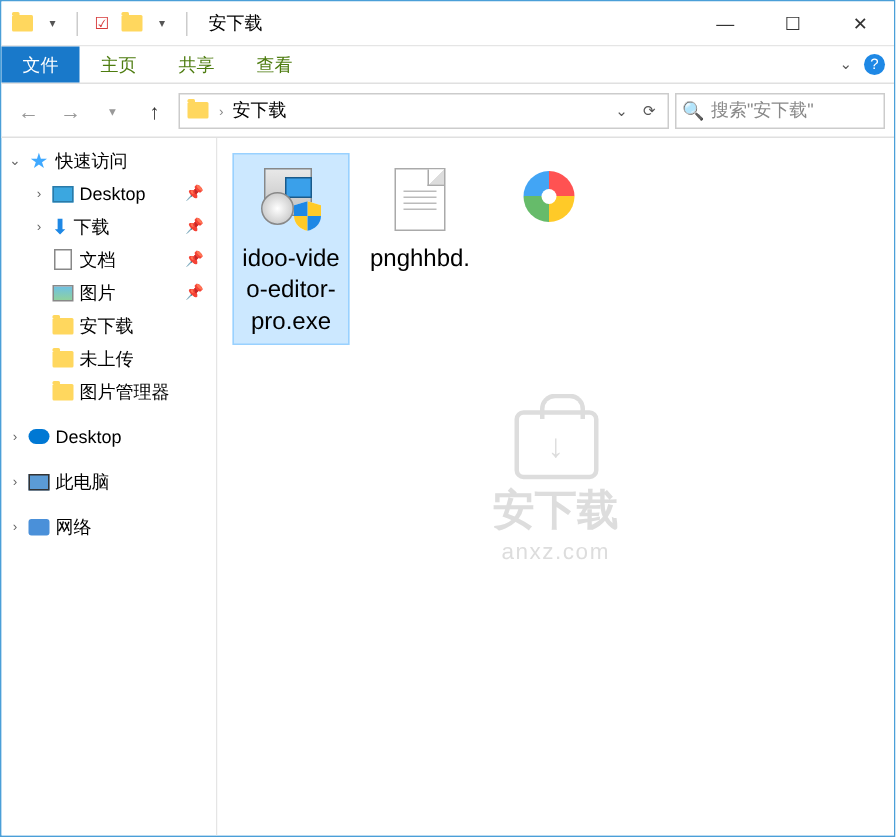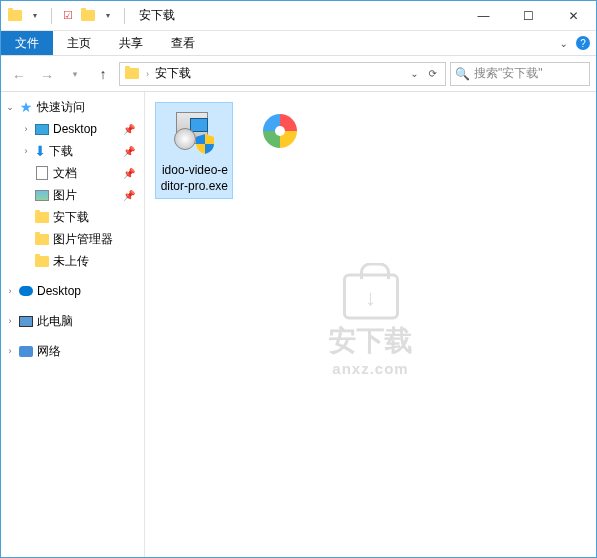--- a/index.html
+++ b/index.html
@@ -12,21 +12,21 @@
 .titlebar-icons .ico { width: 16px; height: 16px; display: inline-flex; align-items: center; justify-content: center; font-size: 11px; }
 .folder-ico { background: #ffd75e; width: 14px; height: 11px; border-radius: 1px; position: relative; }
 .folder-ico::before { content:''; position:absolute; top:-2px; left:0; width:5px; height:2px; background:#ffd75e; border-radius:1px 1px 0 0;}
 .titlebar-sep { width: 1px; height: 16px; background: #ccc; margin: 0 4px; }
 .titlebar-title { font-size: 12px; color: #000; padding-left: 4px; }
 .titlebar-spacer { flex: 1; }
 .win-controls { display: flex; }
 .win-btn { width: 45px; height: 29px; display: flex; align-items: center; justify-content: center; font-size: 12px; color: #333; }
 
 .ribbon-tabs { height: 25px; display: flex; background: #fff; border-bottom: 1px solid #e0e0e0; }
-.rtab { padding: 0 14px; font-size: 12px; display: flex; align-items: center; color: #000000; }
+.rtab { padding: 0 14px; font-size: 12px; display: flex; align-items: center; color: #4d7c0f; }
 .rtab.active { background: #1979ca; color: #fff; }
 .ribbon-spacer { flex: 1; }
 .ribbon-right { display: flex; align-items: center; padding-right: 6px; gap: 8px; }
 .chev { font-size: 10px; color: #555; }
 .help-ico { width: 14px; height: 14px; border-radius: 50%; background: #1e88e5; color: #fff; font-size: 10px; display: flex; align-items: center; justify-content: center; }
 
 .navbar { height: 36px; display: flex; align-items: center; padding: 4px 6px; gap: 4px; background: #fff; border-bottom: 1px solid #e0e0e0; }
 .nav-arrow { width: 24px; height: 24px; border-radius: 2px; display: flex; align-items: center; justify-content: center; color: #999; font-size: 14px; }
 .nav-arrow.enabled { color: #333; }
 .addr-box { flex: 1; height: 24px; border: 1px solid #ccc; display: flex; align-items: center; padding: 0 4px; gap: 4px; font-size: 12px; }
@@ -54,21 +54,21 @@
 .pic-ico { width:14px; height:11px; background:linear-gradient(#6ec1e4,#8fd19e); border:1px solid #888; }
 .od-ico { width:14px; height:10px; background:#0078d4; border-radius:5px; }
 .pc-ico { width:14px; height:11px; background:#5b9bd5; border:1px solid #333; }
 .net-ico { width:14px; height:11px; background:#4a90d9; border-radius:2px; }
 
 .content { flex: 1; position: relative; background: #fff; padding: 10px; }
 .files { display: flex; gap: 8px; align-items: flex-start; }
 .file-item { width: 78px; text-align: center; padding: 4px; border: 1px solid transparent; }
 .file-item.selected { background: #cce8ff; border: 1px solid #99d1ff; }
 .file-icon-box { width: 52px; height: 52px; margin: 0 auto 4px; display: flex; align-items: center; justify-content: center; }
-.file-name { font-size: 12px; color: #000; word-break: break-all; line-height: 1.3; text-align: right; }
+.file-name { font-size: 16px; color: #000; word-break: break-all; line-height: 1.3; }
 
 .exe-icon { position: relative; width: 40px; height: 42px; }
 .exe-box { width: 32px; height: 32px; background: linear-gradient(#e8e8e8,#c0c0c0); border: 1px solid #888; position: absolute; top: 0; left: 2px; }
 .exe-disc { width: 22px; height: 22px; border-radius: 50%; background: radial-gradient(#fff,#bbb); border:1px solid #888; position:absolute; bottom:4px; left:0; }
 .exe-monitor { width:18px; height:14px; background:#3aa0ea; border:1px solid #1a5a8a; position:absolute; top:6px; right:6px; }
 .exe-shield { width:18px; height:20px; position:absolute; bottom:0; right:0; }
 .exe-shield svg { width:100%; height:100%; }
 
 .txt-icon { width: 34px; height: 42px; border: 1px solid #aaa; background: #fff; position: relative; }
 .txt-icon::before { content:''; position:absolute; top:0; right:0; width:10px; height:10px; background:linear-gradient(135deg,#fff 50%,#ddd 50%); border-left:1px solid #aaa; border-bottom:1px solid #aaa;}
@@ -77,21 +77,21 @@
 
 .htm-icon { width: 38px; height: 38px; position:relative; }
 .htm-pin { width:34px; height:34px; border-radius:50%; background:conic-gradient(#ff5252 0 90deg,#ffca28 90deg 180deg,#66bb6a 180deg 270deg,#42a5f5 270deg 360deg); position:absolute; top:0; left:2px; }
 .htm-pin::after { content:''; position:absolute; width:10px; height:10px; background:#fff; border-radius:50%; top:12px; left:12px; }
 
 .watermark { position: absolute; top: 50%; left: 50%; transform: translate(-50%,-50%); text-align: center; color: #ddd; pointer-events: none; user-select: none; }
 .wm-bag { width: 56px; height: 46px; border: 3px solid #ddd; border-radius: 6px; margin: 0 auto; position: relative; }
 .wm-bag::before { content:''; position:absolute; top:-14px; left:14px; width:24px; height:14px; border:3px solid #ddd; border-bottom:none; border-radius:10px 10px 0 0; }
 .wm-bag::after { content:'↓'; position:absolute; top:8px; left:0; right:0; text-align:center; font-size:22px; color:#ddd; }
 .wm-title { font-size: 28px; font-weight: bold; color: #ddd; margin-top: 2px; }
-.wm-url { font-size: 15px; color: #ddd; letter-spacing: 1px; font-weight: bold; }
+.wm-url { font-size: 15px; color: #ddd; letter-spacing: 1px; }
 
 .statusbar { height: 24px; border-top: 1px solid #e0e0e0; display: flex; align-items: center; padding: 0 10px; font-size: 12px; color: #333; background: #fff; }
 .status-spacer { flex: 1; }
 .view-toggle { display: flex; gap: 2px; }
 .vt-btn { width: 22px; height: 18px; border: 1px solid #ccc; display: flex; align-items: center; justify-content: center; font-size: 9px; color: #555; }
 .vt-btn.active { background: #cce8ff; border-color:#99d1ff; }
 </style>
 </head>
 <body>
 
@@ -196,28 +196,28 @@
         <span class="tree-ico">
             <span class="folder-tiny"></span>
           </span>
         <span>安下载</span>
       </div>
       <div class="tree-item sub">
         <span class="expander"></span>
         <span class="tree-ico">
             <span class="folder-tiny"></span>
           </span>
+        <span>未上传</span>
+      </div>
+      <div class="tree-item sub">
+        <span class="expander"></span>
+        <span class="tree-ico">
+            <span class="folder-tiny"></span>
+          </span>
         <span>图片管理器</span>
-      </div>
-      <div class="tree-item sub">
-        <span class="expander"></span>
-        <span class="tree-ico">
-            <span class="folder-tiny"></span>
-          </span>
-        <span>未上传</span>
       </div>
 
       <div class="tree-item top">
         <span class="expander">›</span>
         <span class="tree-ico">
             <span class="od-ico"></span>
           </span>
         <span>Desktop</span>
       </div>
 
@@ -259,20 +259,33 @@
                     <path d="M10 0 L0 3 V11 H10 Z" fill="#1e88e5"></path>
                     <path d="M0 11 H10 V22 C5 21 0 17 0 11" fill="#ffca28"></path>
                     <path d="M20 11 H10 V22 C15 21 20 17 20 11" fill="#1e88e5"></path>
                   </svg>
               </div>
             </div>
           </div>
           <div class="file-name">idoo-video-editor-pro.exe</div>
         </div>
 
+        <div class="file-item">
+          <div class="file-icon-box">
+            <div class="txt-icon">
+                <div class="txt-lines">
+                  <div></div>
+                  <div></div>
+                  <div></div>
+                  <div></div>
+                </div>
+              </div>
+          </div>
+          <div class="file-name">pnghhbd.</div>
+        </div>
 
         <div class="file-item">
           <div class="file-icon-box">
             <div class="htm-icon">
                 <div class="htm-pin"></div>
               </div>
           </div>
         </div>
       </div>
     </div>

